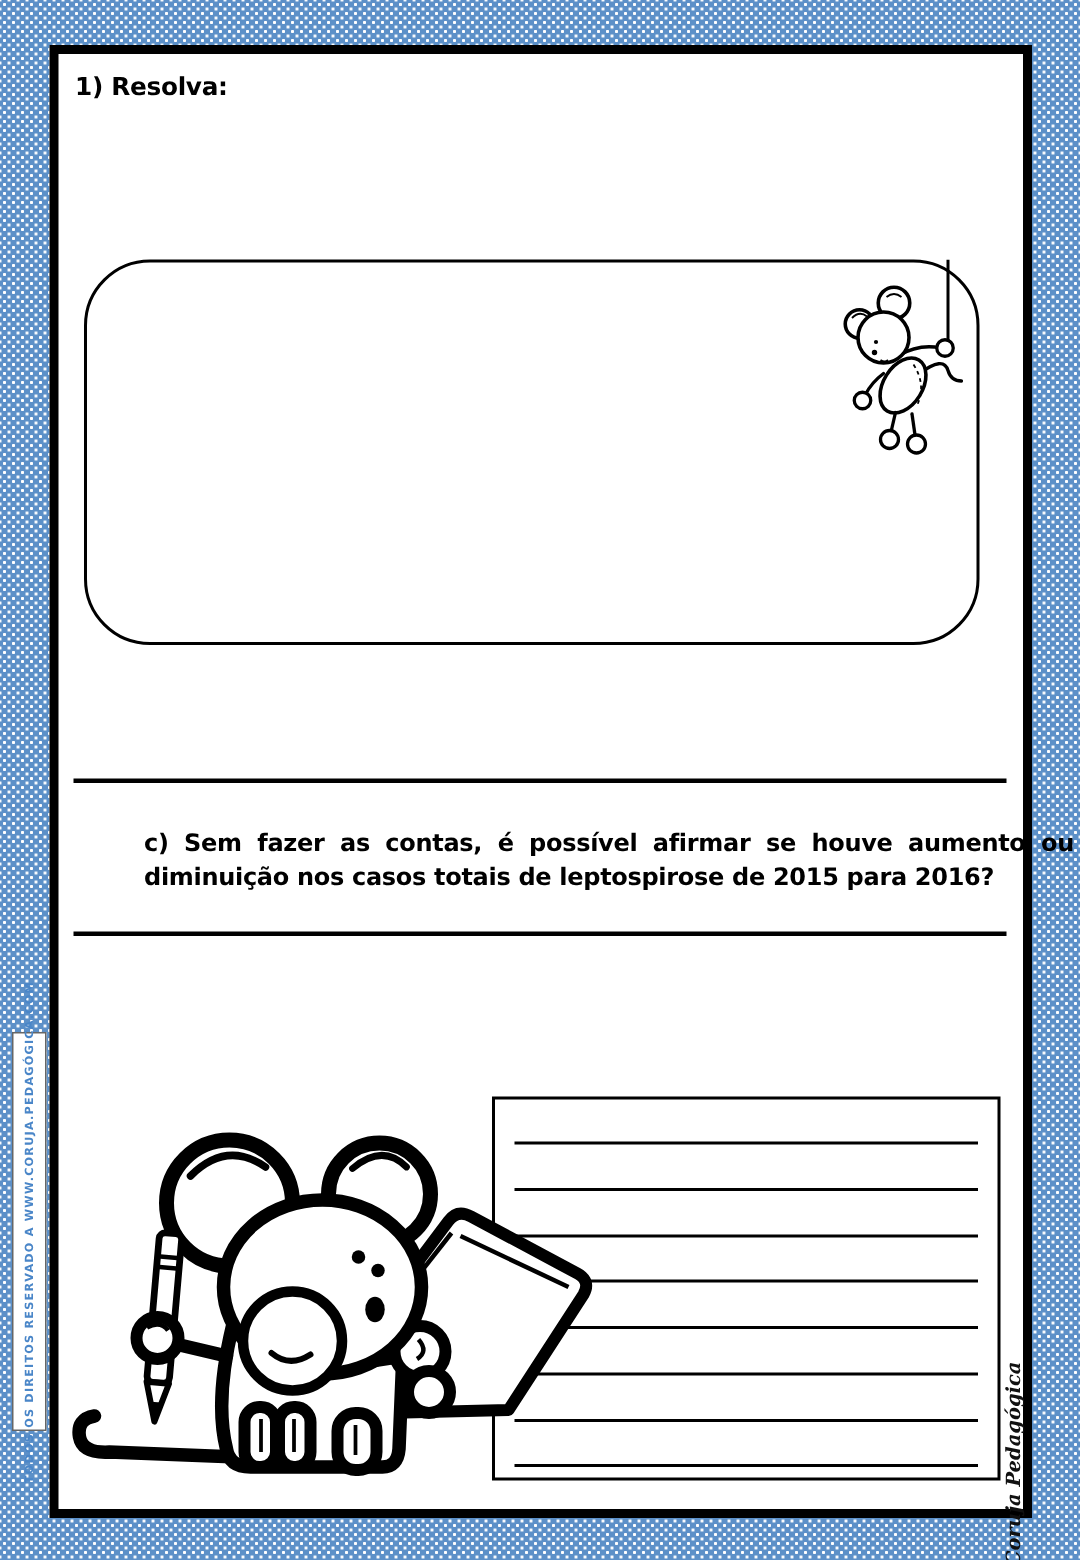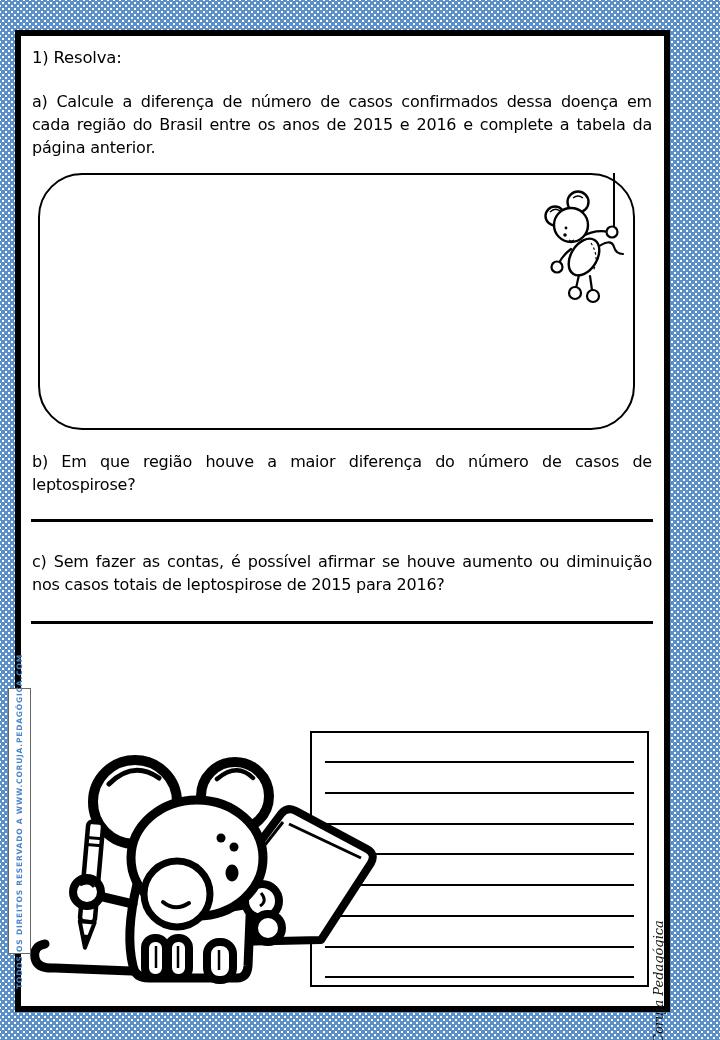--- a/index.html
+++ b/index.html
@@ -9,36 +9,36 @@
     position:relative;width:720px;height:1040px;overflow:hidden;
     background-color:#5C90C8;
     background-image:
       radial-gradient(#ffffff 0.9px, rgba(255,255,255,0) 1.15px),
       radial-gradient(#ffffff 0.9px, rgba(255,255,255,0) 1.15px);
     background-size:6px 6px;
     background-position:0 0,3px 3px;
   }
 
   .page{
-    position:absolute;left:15px;top:30px;width:643px;height:970px;
-    background:#ffffff;border:6px solid #000000;
+    position:absolute;left:33px;top:30px;width:643px;height:970px;
+    background:#ffffff;border:6px solid #000000;font-weight:bold;
   }
 
   .title{
     position:absolute;left:11px;top:12px;font-size:16.5px;color:#000;
     letter-spacing:-0.2px;
   }
 
   .q{
     position:absolute;left:11px;width:620px;font-size:16px;line-height:23px;
     color:#000;text-align:justify;letter-spacing:-0.2px;margin:0;
   }
   .q-a{top:54px;}
   .q-b{top:414px;}
-  .q-c{top:514px;}
+  .q-c{top:514px;margin-left:46px;}
   .q-d{top:611px;}
 
   .work-box{
     position:absolute;left:17px;top:137px;width:593px;height:253px;
     border:2.5px solid #000;border-radius:44px;background:#fff;
   }
 
   .hang-mouse{position:absolute;left:500px;top:137px;width:105px;height:140px;}
 
   .hline{position:absolute;left:10px;width:622px;background:#000;}
@@ -79,21 +79,20 @@
 <div class="canvas">
 
   <div class="copyright-tag">
     <span>TODOS OS DIREITOS RESERVADO A WWW.CORUJA.PEDAGÓGICA.COM</span>
   </div>
 
   <div class="page">
 
     <div class="title">1) Resolva:</div>
 
-    <p class="q q-a">a) Calcule a diferença de número de casos confirmados dessa doença em cada região do Brasil entre os anos de 2015 e 2016 e complete a tabela da página anterior.</p>
 
     <div class="work-box"></div>
 
     <svg class="hang-mouse" viewBox="0 0 105 140">
       <line x1="93" y1="0" x2="93" y2="56" stroke="#000" stroke-width="2"></line>
       <path d="M74,76 q16,-12 19,-2 q2,7 9,7" fill="none" stroke="#000" stroke-width="2.2" stroke-linecap="round"></path>
       <ellipse cx="63" cy="84" rx="13" ry="20" transform="rotate(32 63 84)" fill="#fff" stroke="#000" stroke-width="2.4"></ellipse>
       <path d="M70,70 q9,14 2,28" fill="none" stroke="#000" stroke-width="1.2" stroke-dasharray="2.5 2.5"></path>
       <path d="M60,64 q14,-8 28,-5" fill="none" stroke="#000" stroke-width="2.2" stroke-linecap="round"></path>
       <circle cx="91" cy="59" r="5.5" fill="#fff" stroke="#000" stroke-width="2.2"></circle>
@@ -106,21 +105,20 @@
       <circle cx="34" cy="43" r="9.5" fill="#fff" stroke="#000" stroke-width="2.4"></circle>
       <circle cx="57" cy="29" r="10.5" fill="#fff" stroke="#000" stroke-width="2.4"></circle>
       <path d="M29,39 q5,-5 10,-1" fill="none" stroke="#000" stroke-width="1.3"></path>
       <path d="M52,25 q5,-4 10,0" fill="none" stroke="#000" stroke-width="1.3"></path>
       <circle cx="50" cy="52" r="17" fill="#fff" stroke="#000" stroke-width="2.4"></circle>
       <circle cx="45" cy="55" r="1.4" fill="#000"></circle>
       <circle cx="44" cy="62" r="1.8" fill="#000"></circle>
       <path d="M48,67 q3,2 5,0" fill="none" stroke="#000" stroke-width="1.2"></path>
     </svg>
 
-    <p class="q q-b">b) Em que região houve a maior diferença do número de casos de leptospirose?</p>
     <div class="hline line-b"></div>
 
     <p class="q q-c">c) Sem fazer as contas, é possível afirmar se houve aumento ou diminuição nos casos totais de leptospirose de 2015 para 2016?</p>
 
     <div class="hline divider"></div>
 
 
     <div class="answer-box">
       <div class="rule" style="top:28px"></div>
       <div class="rule" style="top:59px"></div>

